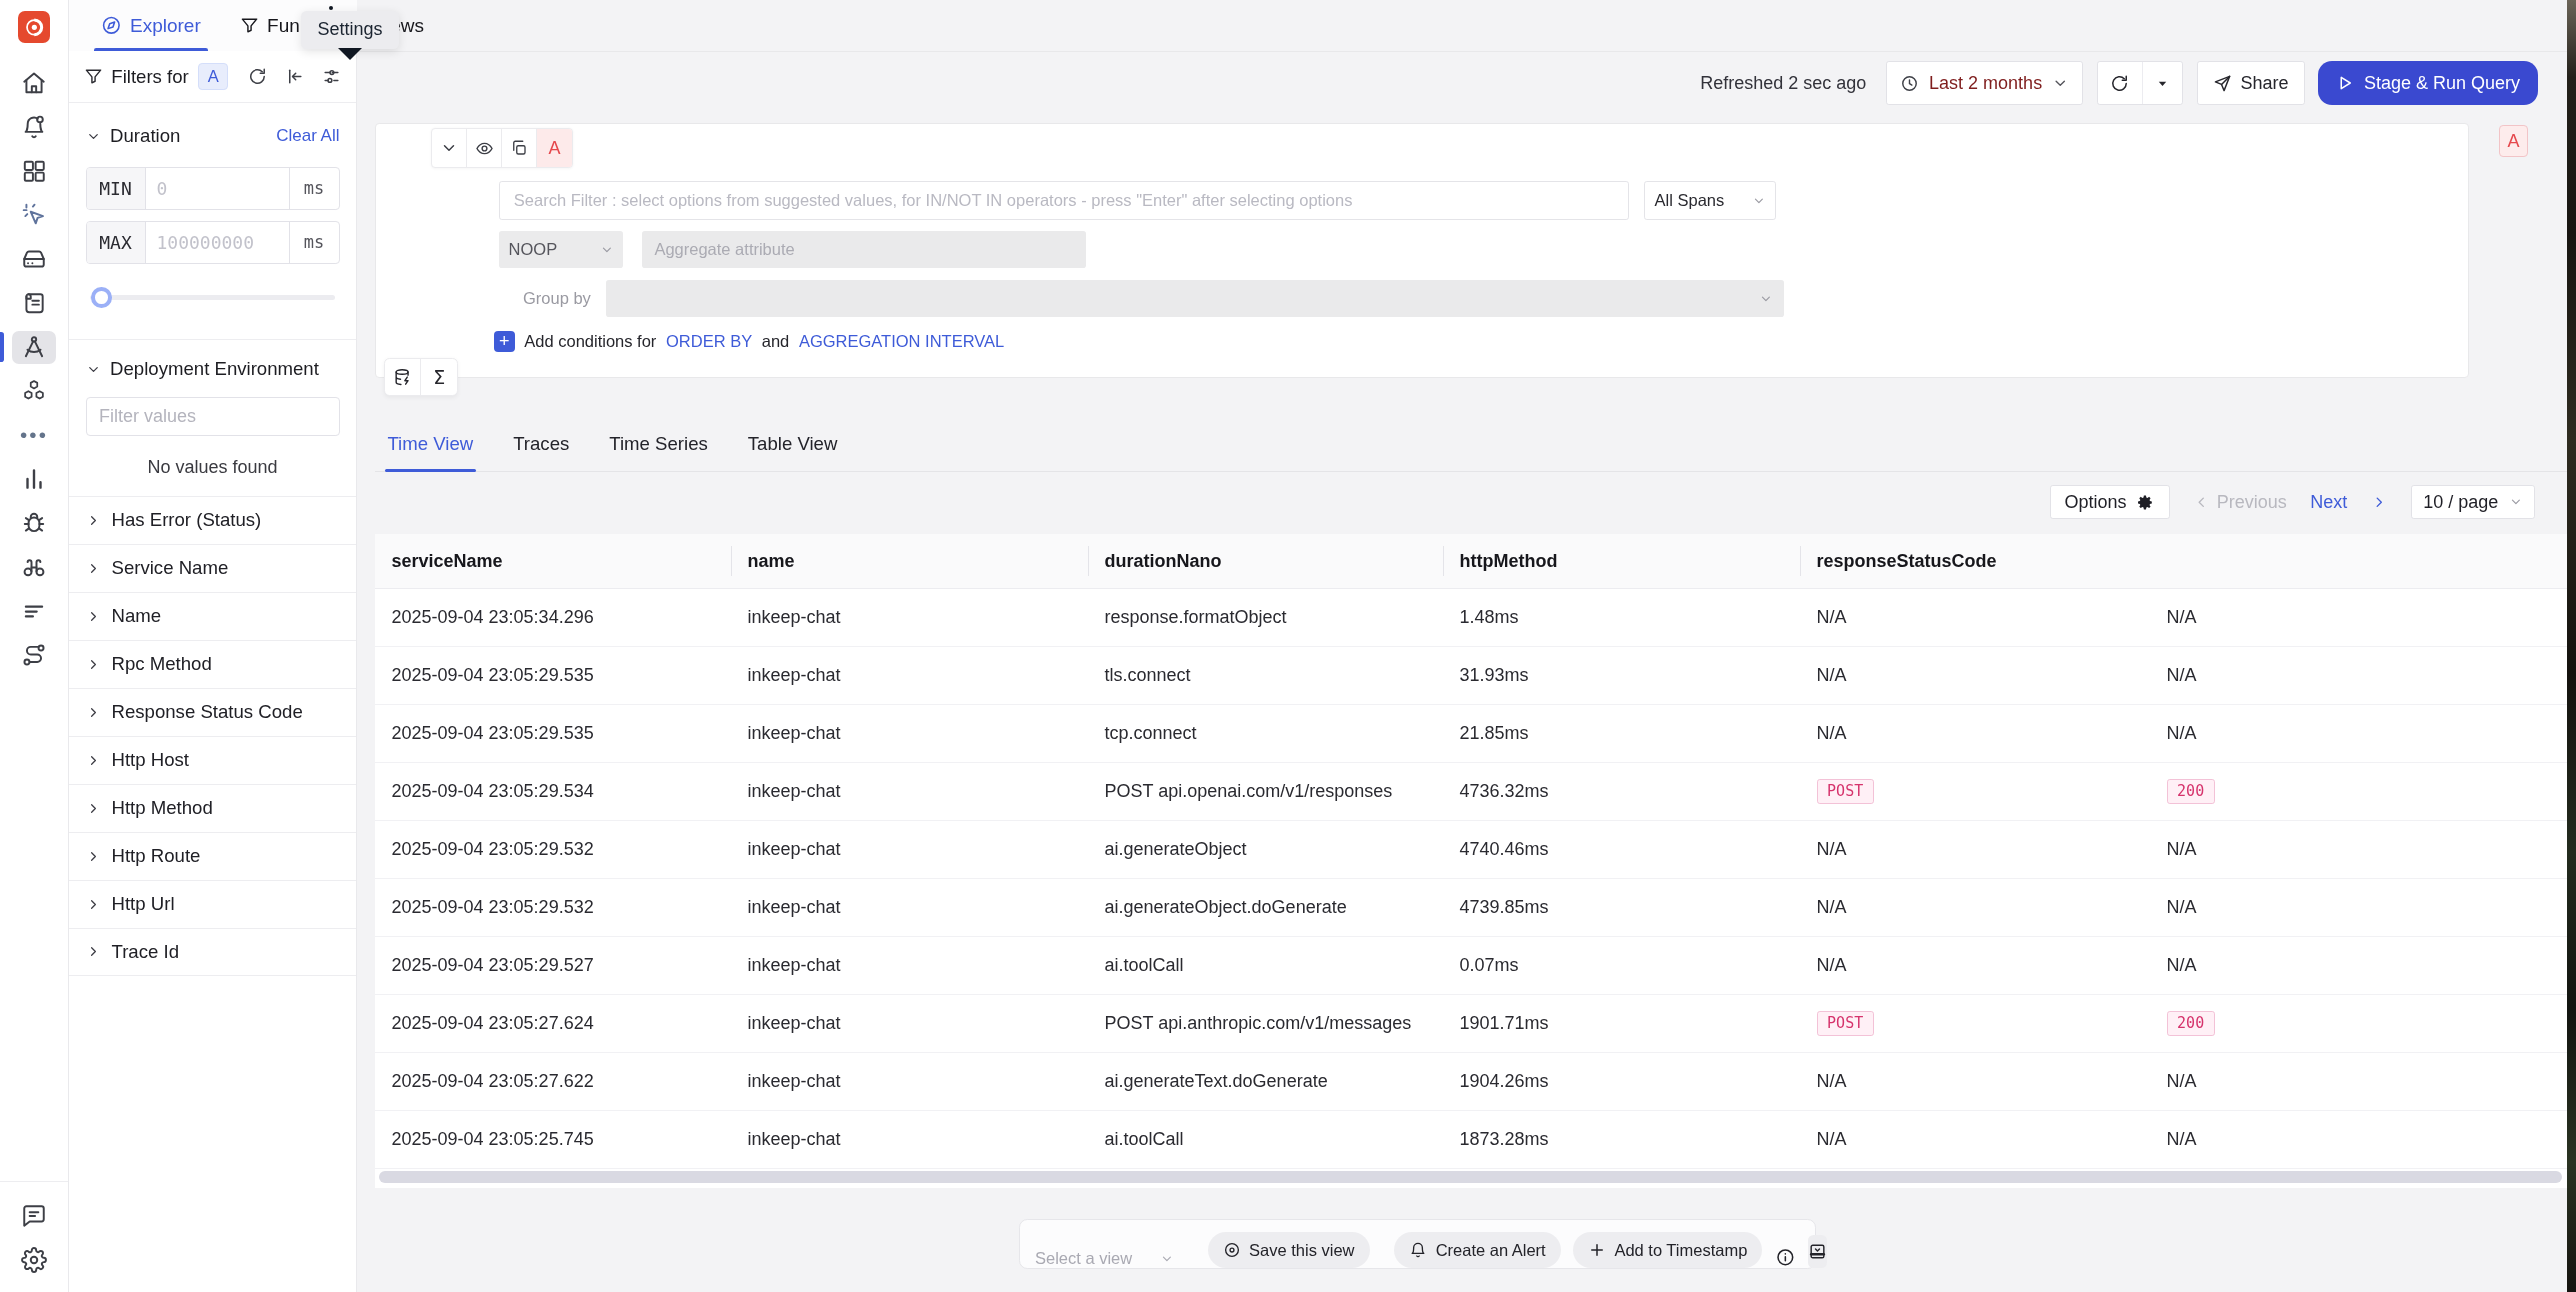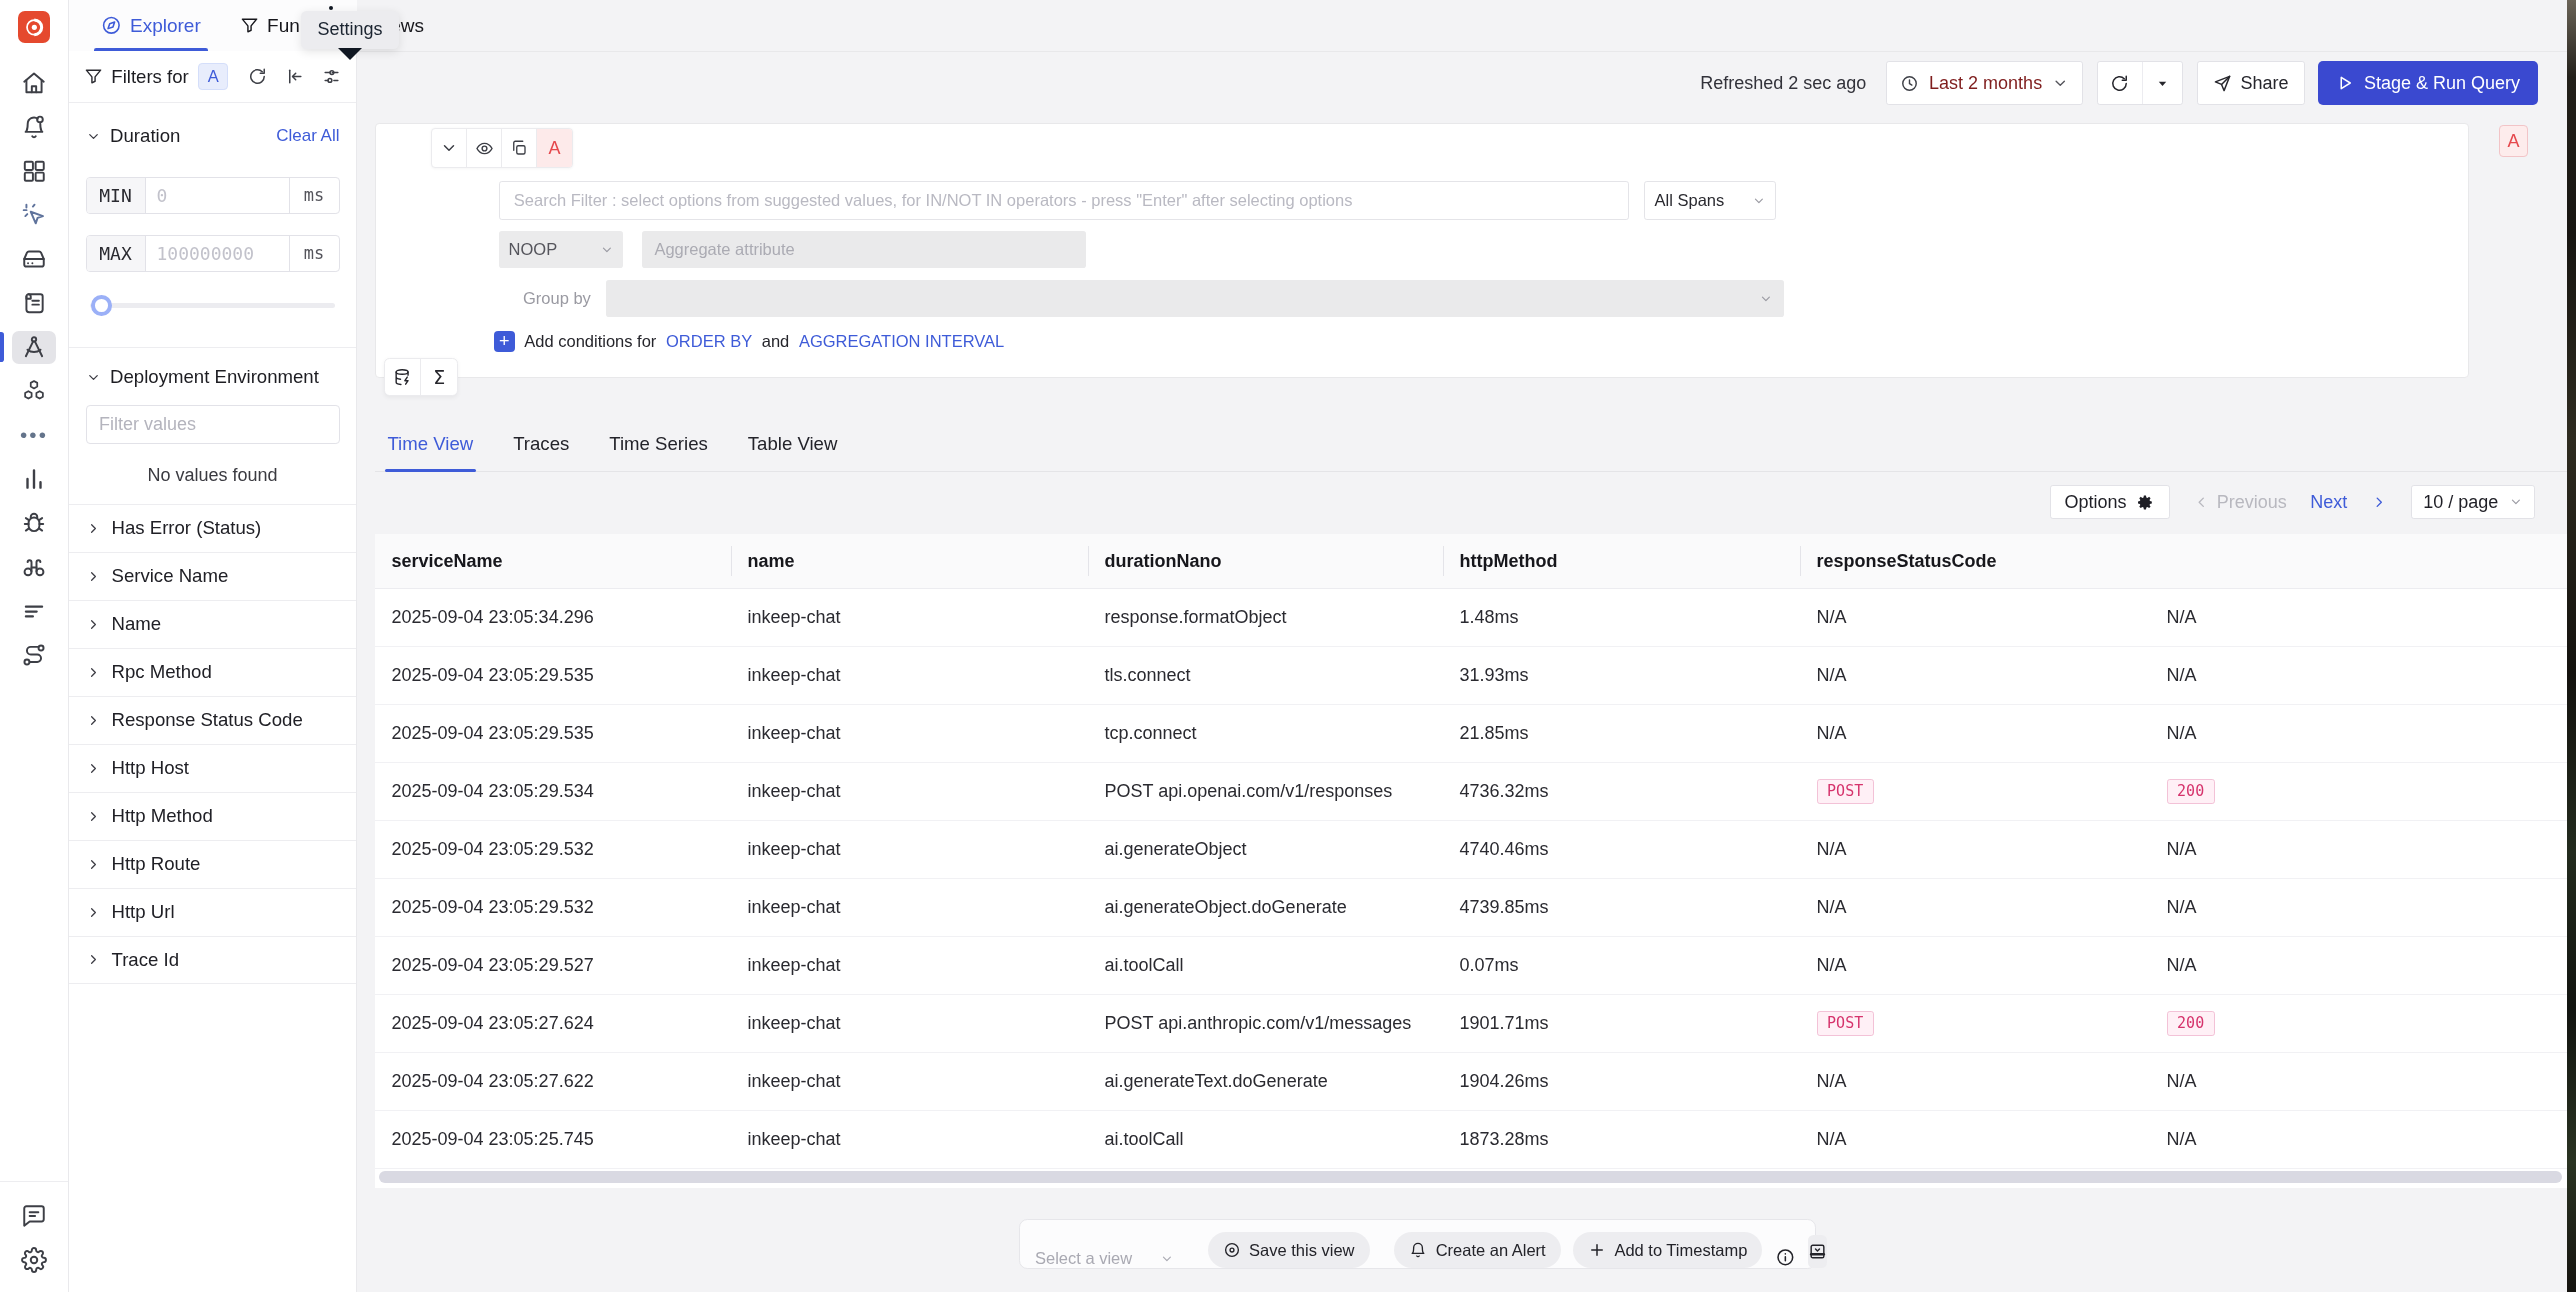--- a/index.html
+++ b/index.html
@@ -29,22 +29,22 @@
   #filters-head { height:52px; display:flex; align-items:center; padding:0 15px; border-bottom:0.7px solid #ededf0; }
   #filters-title { font-size:18.6px; color:#1d1d22; margin-left:8.3px; }
   .chan-chip { margin-left:9.6px; background:#e8edfc; color:#3e5bd8; border:0.7px solid #d4defa;
                border-radius:4.1px; font-size:16.5px; padding:3.4px 8.3px; }
   #filters-head-icons { margin-left:auto; display:flex; align-items:center; gap:18px; color:#3d3f46; }
 
   #duration-sec { padding:13.8px 16.5px 5.5px 16.5px; }
   .sec-title-row { display:flex; align-items:center; height:39px; }
   .sec-title { font-size:18.6px; font-weight:500; color:#1d1d22; margin-left:9.6px; }
   .clear-all { margin-left:auto; font-size:17px; color:#3e5bd8; cursor:pointer; }
-  .range-row { display:flex; align-items:stretch; height:37px; border:0.7px solid #e2e2e8; border-radius:4.1px;
-               overflow:hidden; margin-top:21px; font-family:"DejaVu Sans Mono", monospace; }
+  .range-row { display:flex; align-items:stretch; height:43px; border:0.7px solid #e2e2e8; border-radius:4.1px;
+               overflow:hidden; margin-top:11px; font-family:"DejaVu Sans Mono", monospace; }
   .range-label { width:59px; background:#f6f6f8; border-right:0.7px solid #e2e2e8; display:flex; align-items:center;
                  justify-content:center; font-size:18px; color:#2b2b31; }
   .range-input { flex:1; border:0; outline:0; font-size:18px; padding:0 11px; color:#2b2b31;
                  font-family:"DejaVu Sans Mono", monospace; min-width:0; }
   .range-input::placeholder { color:#c2c2cb; }
   .range-unit { width:50px; border-left:0.7px solid #e2e2e8; display:flex; align-items:center; justify-content:center;
                 font-size:17px; color:#55555c; }
   #slider { margin:23.4px 4.1px 6.9px 4.1px; position:relative; height:20.7px; }
   #slider .track { position:absolute; left:0; right:0; top:8.3px; height:4.8px; background:#ececf0; border-radius:2.8px; }
   #slider .handle { position:absolute; left:1.4px; top:0; width:20.7px; height:20.7px; border-radius:50%;
@@ -83,21 +83,21 @@
   #controls { position:absolute; top:61px; right:29px; display:flex; align-items:center; gap:13.8px; z-index:6; }
   #refreshed { font-size:18px; color:#32323a; margin-right:5.5px; }
   .ctl-box { background:#fff; border:0.7px solid #e2e2e7; border-radius:2.8px; height:44px; display:flex;
              align-items:center; }
   #timerange { padding:0 13.8px; gap:9.6px; font-size:18px; color:#7f1d1d; min-width:179px; cursor:pointer; }
   #timerange .chev { margin-left:auto; }
   #refresh-split { overflow:hidden; cursor:pointer; }
   #refresh-split .seg { padding:0 12.4px; height:100%; display:flex; align-items:center; }
   #refresh-split .seg + .seg { border-left:0.7px solid #ececf0; }
   #share-btn { padding:0 15px; gap:8.3px; font-size:18px; color:#26262c; cursor:pointer; }
-  #run-btn { background:#3a49d0; color:#fff; border:0; border-radius:5px; height:44px; padding:0 18px;
+  #run-btn { background:#3a49d0; color:#fff; border:0; border-radius:14px; height:44px; padding:0 18px;
              font-size:18px; display:flex; align-items:center; gap:9.6px; cursor:pointer; font-family:inherit; }
 
   
   #query-card { position:absolute; left:18px; top:123px; width:2094px; height:255px; background:#fff;
                 border:0.7px solid #e8e8ea; border-radius:4.1px; z-index:4; }
   #q-toolbar { position:absolute; left:55px; top:4.1px; display:flex; border:0.7px solid #ebebee; border-radius:4.1px;
                overflow:hidden; background:#fff; box-shadow:0 0.7px 2.8px rgba(0,0,0,.04); }
   #q-toolbar .cell { width:35px; height:38px; display:flex; align-items:center; justify-content:center;
                border-right:0.7px solid #ebebee; color:#3d3f46; cursor:pointer; }
   #q-toolbar .cell:last-child { border-right:0; }

